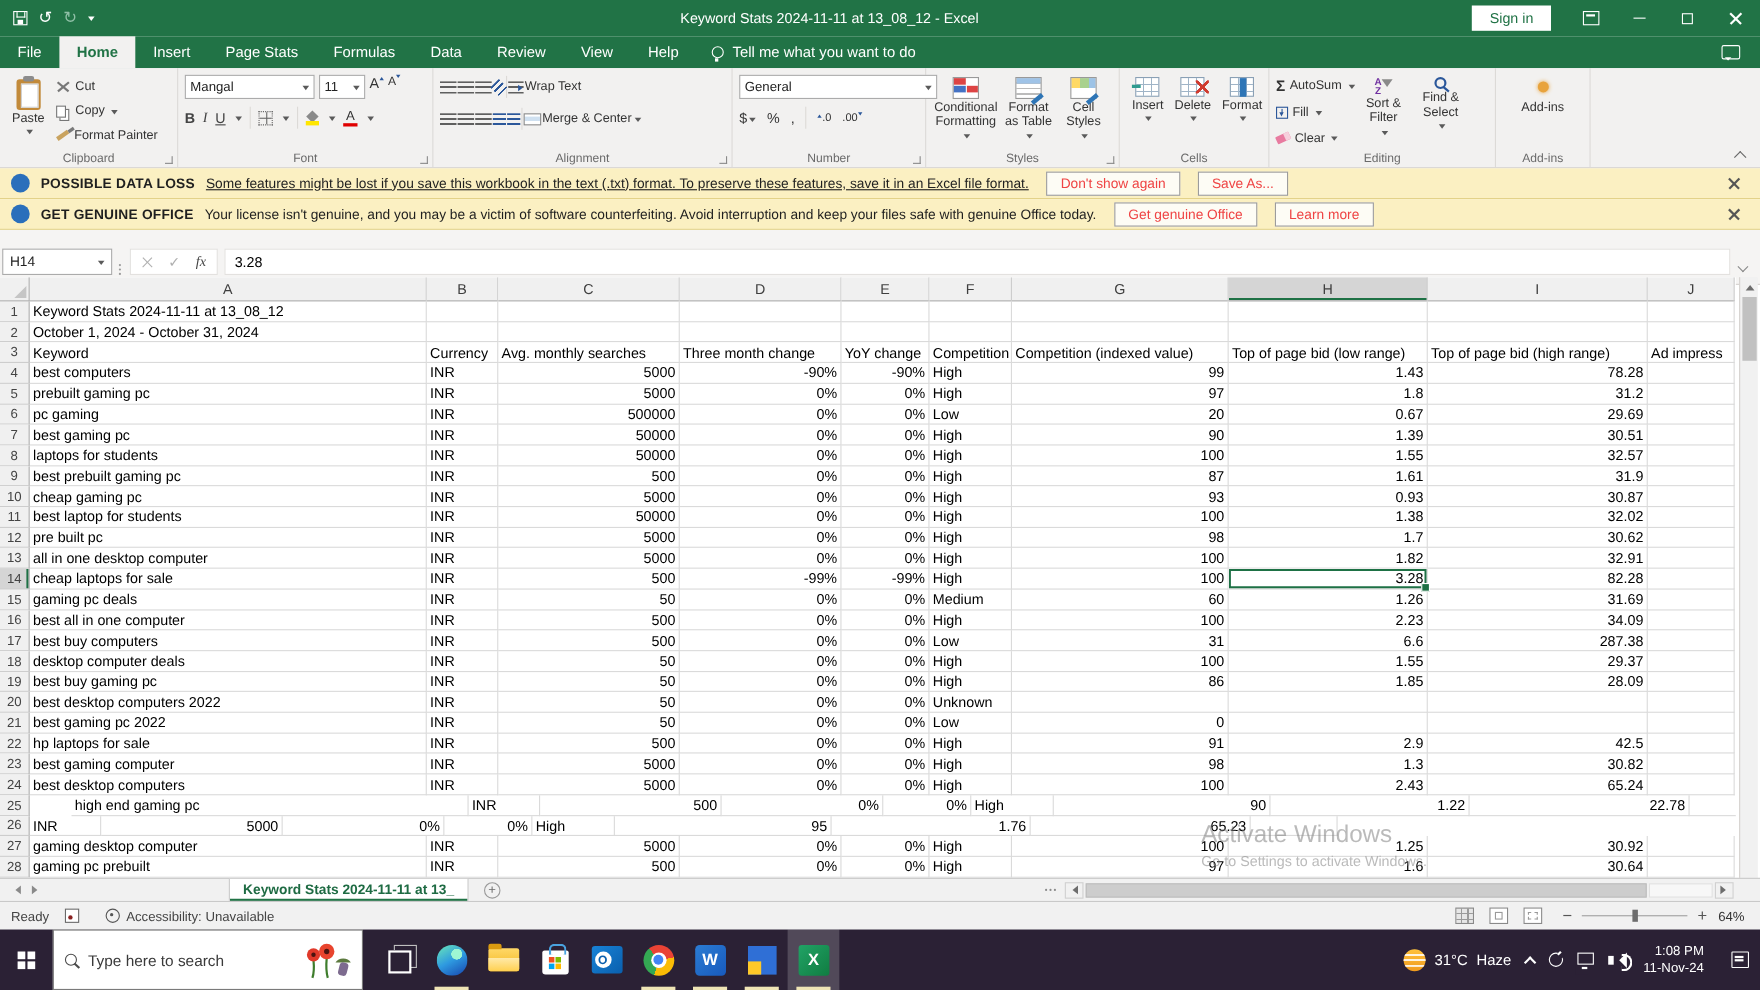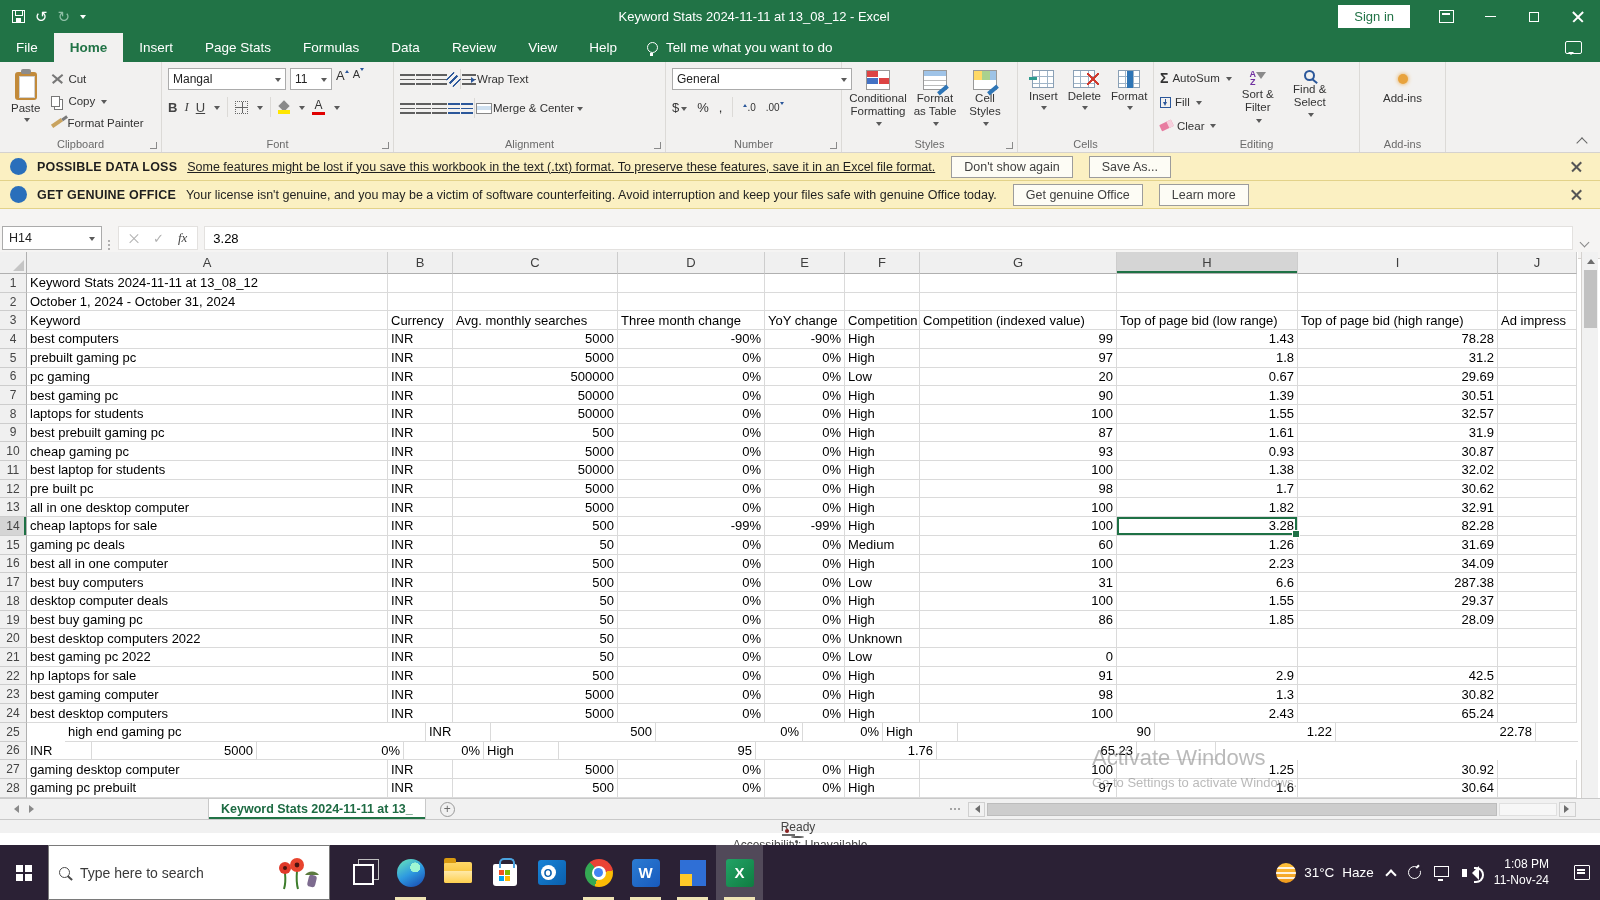--- a/index.html
+++ b/index.html
@@ -136,21 +136,21 @@
   #g-addins { width:86px; }
   .orange-dot { width:10px; height:10px; border-radius:50%; background:#e8a33d; box-shadow:0 0 4px #e8a33d; }
   .ribbon-collapse { position:absolute; right:14px; bottom:5px; width:8px; height:8px; border-left:1.5px solid #666; border-top:1.5px solid #666; transform:rotate(45deg); }
 
   
   .alert { left:0; width:1600px; height:28px; background:#fbf0c2; border-bottom:1px solid #e3d289; display:flex; align-items:center; padding:0 10px; font-size:12.5px; color:#1f1f1f; gap:10px; }
   #alert1 { top:153px; } #alert2 { top:181px; }
   .info-ic { width:17px; height:17px; border-radius:50%; background:#2a6fbb; color:#fff; font-weight:bold; font-size:11px; font-family:"Liberation Serif",serif; display:flex; align-items:center; justify-content:center; flex:0 0 17px; }
   .alert-tag { font-weight:bold; letter-spacing:0.2px; }
   .alert-link { text-decoration:underline; }
-  .alert-btn { background:#fdfcf5; border:1px solid #9c9c9c; padding:3px 12px; font-size:12.5px; color:#404040; margin-left:6px; white-space:nowrap; }
+  .alert-btn { background:#fdfcf5; border:1px solid #9c9c9c; padding:3px 12px; font-size:12.5px; color:#ef4444; margin-left:6px; white-space:nowrap; }
   .alert-close { margin-left:auto; width:11px; height:11px; position:relative; flex:0 0 11px; margin-right:8px;}
   .alert-close::before,.alert-close::after{ content:''; position:absolute; top:5px; left:-1px; width:13px; height:1.5px; background:#555; }
   .alert-close::before{transform:rotate(45deg);} .alert-close::after{transform:rotate(-45deg);}
 
   
   #fbar { top:209px; left:0; width:1600px; height:50px; background:#f5f4f3; border-bottom:1px solid #d5d2cf; display:flex; align-items:flex-end; padding:0 2px 8px 2px; }
   #namebox { width:100px; height:24px; background:#fff; border:1px solid #ababab; display:flex; align-items:center; font-size:12.5px; padding:0 6px; justify-content:space-between; color:#222; }
   .fbar-dots { width:4px; margin:0 6px; color:#9a9a9a; display:flex; flex-direction:column; gap:2px;}
   .fbar-dots i { width:2px; height:2px; background:#9a9a9a; border-radius:50%; }
   .fbar-btns { display:flex; align-items:center; gap:14px; padding:0 10px; border-right:1px solid #d5d2cf; height:24px; background:#fff; border:1px solid #e3e1df; }
@@ -195,21 +195,21 @@
   #sheet-tab { margin-left:160px; background:#fff; color:#1e6b43; font-weight:bold; display:flex; align-items:center; padding:0 12px; border-left:1px solid #c9c9c9; border-right:1px solid #c9c9c9; box-shadow:inset 0 -2px 0 #217346; }
   .newsheet { width:15px; height:15px; border:1px solid #9a9a9a; border-radius:50%; color:#6a6a6a; display:flex; align-items:center; justify-content:center; font-size:12px; margin:auto 0 auto 14px; line-height:0; }
   #hscroll { margin-left:auto; display:flex; align-items:center; gap:2px; padding-right:24px; }
   .hs-dots { display:flex; gap:2px; margin-right:6px; }
   .hs-dots i { width:2px; height:2px; background:#8a8a8a; border-radius:50%; }
   .hs-btn { width:17px; height:15px; background:#f1f1f1; border:1px solid #d0d0d0; display:flex; align-items:center; justify-content:center; }
   #hthumb { width:510px; height:13px; background:#cdcdcd; border:1px solid #bdbdbd; }
   .hs-track-end { width:58px; height:13px; background:#f7f7f7; border:1px solid #e0e0e0; }
 
   
-  #statusbar { top:819px; left:0; width:1600px; height:14px; background:#f1f1f1; border-top:1px solid #c9c9c9; display:flex; align-items:center; font-size:12px; color:#444;flex-direction:column; }
+  #statusbar { top:819px; left:0; width:1600px; height:26px; background:#f1f1f1; border-top:1px solid #c9c9c9; display:flex; align-items:center; font-size:12px; color:#444; }
   #status-ready { padding:0 14px 0 10px; }
   .macro-ic { width:13px; height:13px; border:1px solid #6a6a6a; background:#fff; position:relative; margin-right:24px; }
   .macro-ic::after { content:''; position:absolute; left:2px; bottom:2px; width:4px; height:4px; border-radius:50%; background:#8a2222; }
   .access-ic { width:13px; height:13px; border:1.5px solid #555; border-radius:50%; position:relative; margin-right:6px; }
   .access-ic::after { content:''; position:absolute; left:3.5px; top:2.5px; width:3px; height:3px; background:#555; border-radius:50%; }
   #status-views { margin-left:auto; display:flex; align-items:center; gap:14px; }
   .view-ic { width:17px; height:15px; border:1px solid #8a8a8a; background:#fff; position:relative; }
   .view-ic.normal { background:repeating-linear-gradient(to right,transparent 0 4.5px,#9a9a9a 4.5px 5.5px),repeating-linear-gradient(to bottom,transparent 0 4px,#9a9a9a 4px 5px),#fff; }
   .view-ic.normal { box-shadow:inset 0 0 0 20px rgba(160,160,160,0.25); }
   .view-ic.layout::after { content:''; position:absolute; inset:3px 4px; border:1px solid #9a9a9a; background:#fff; }

